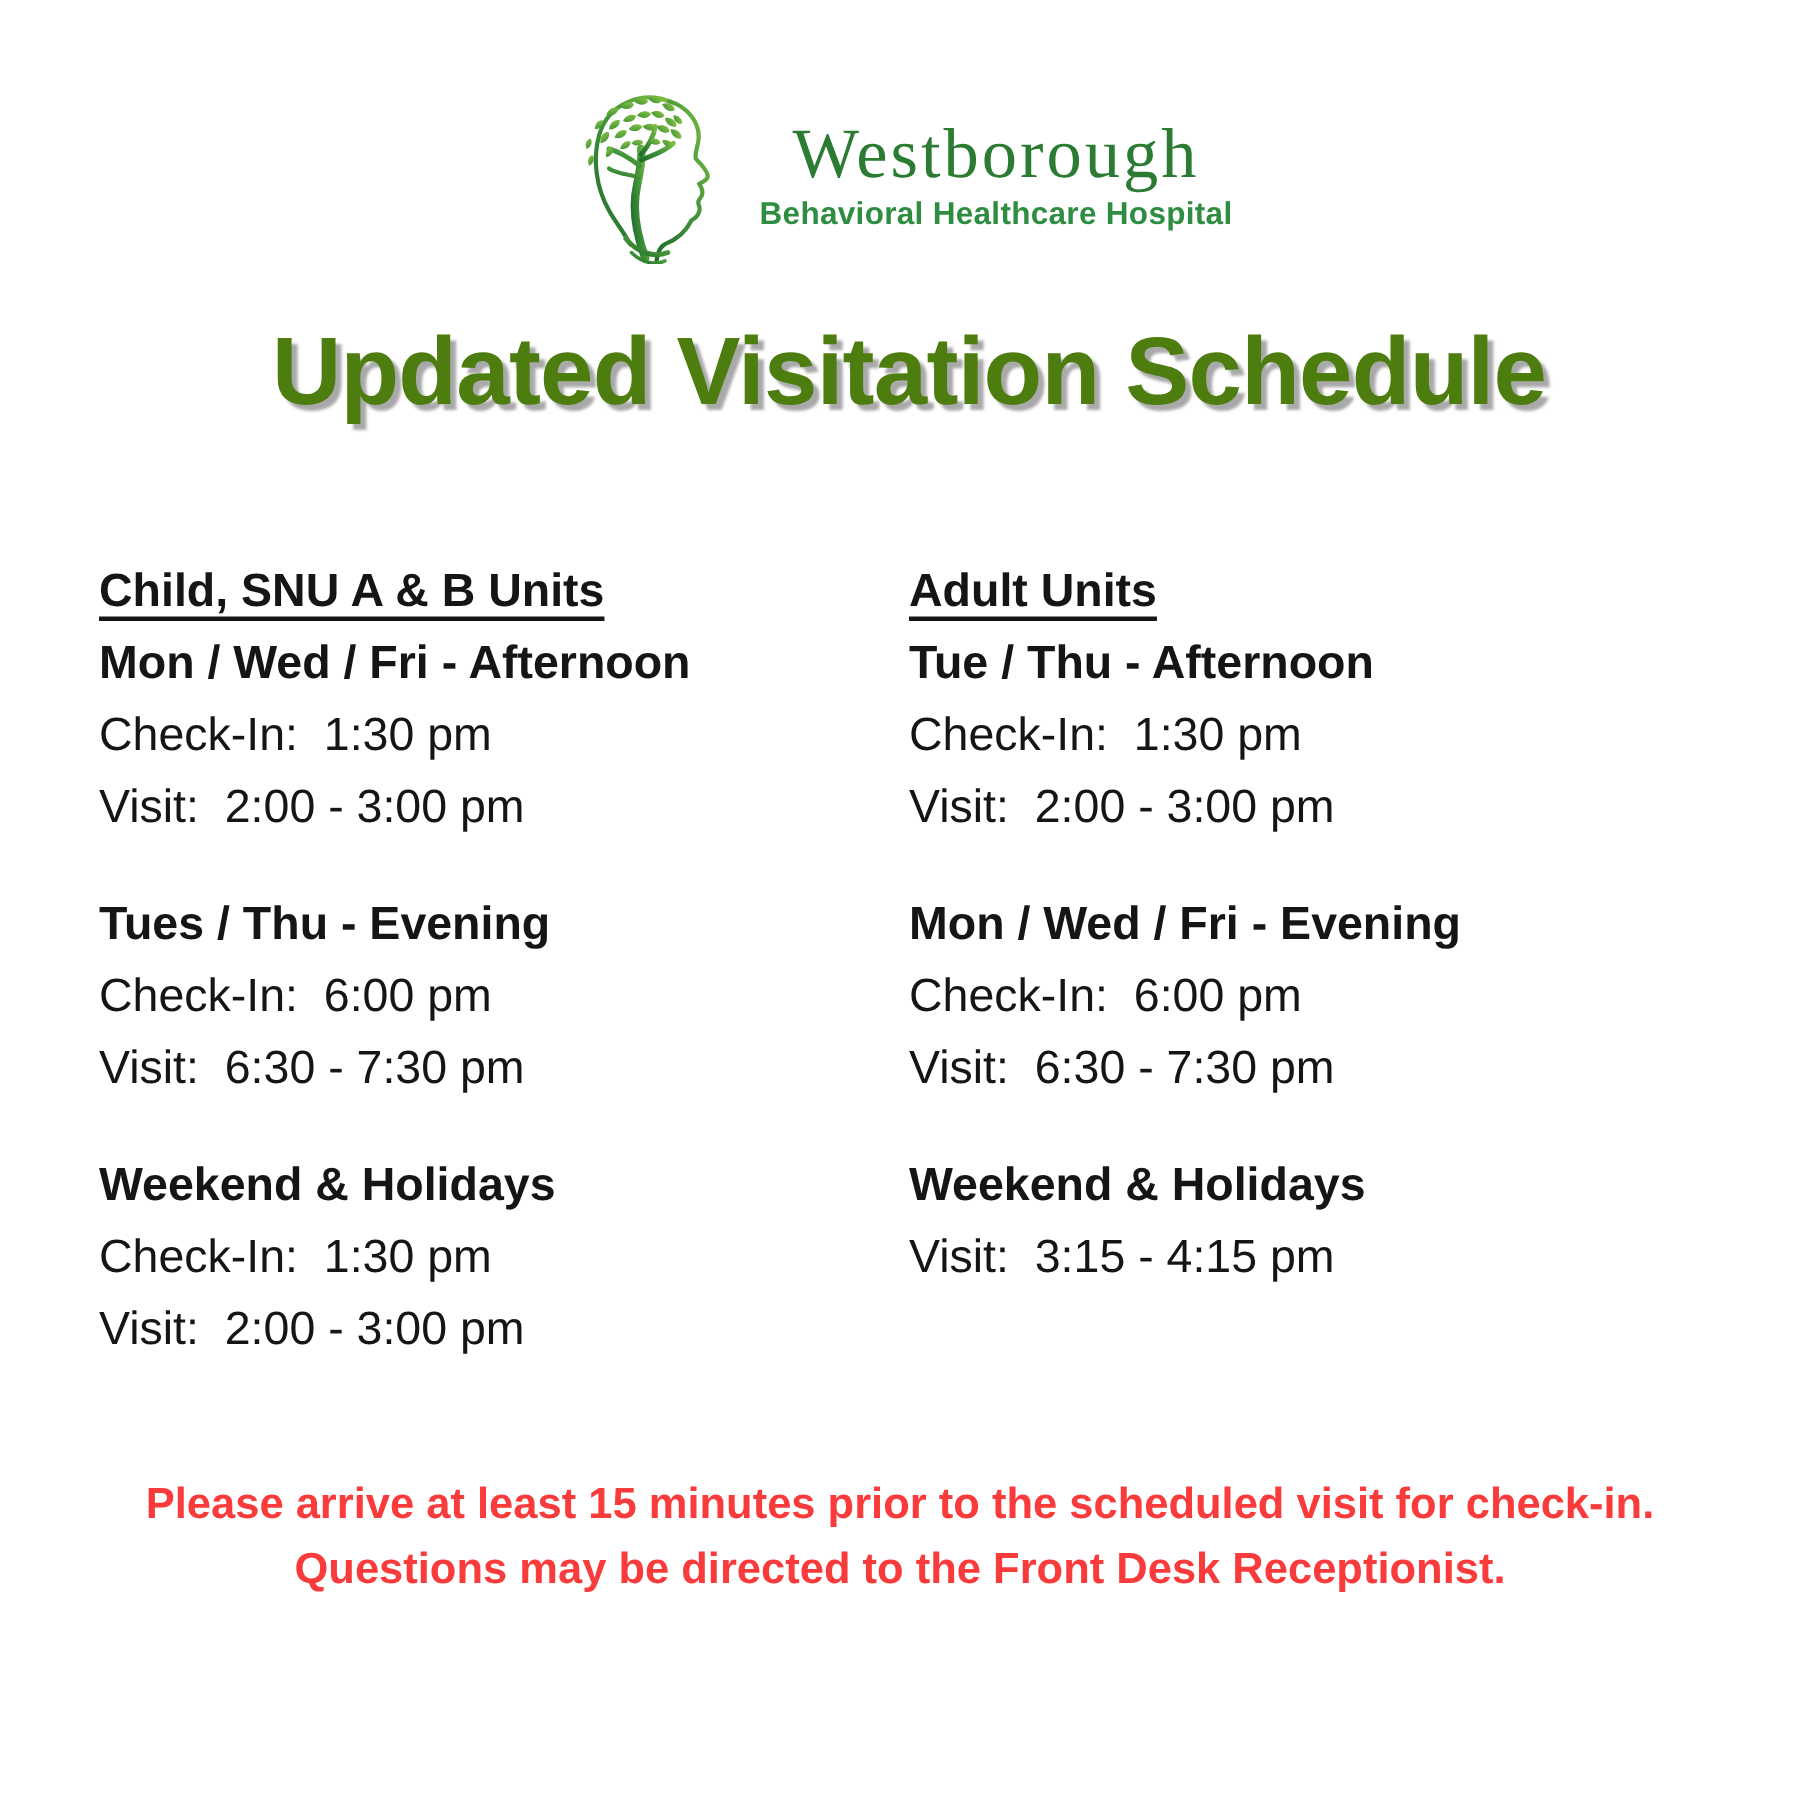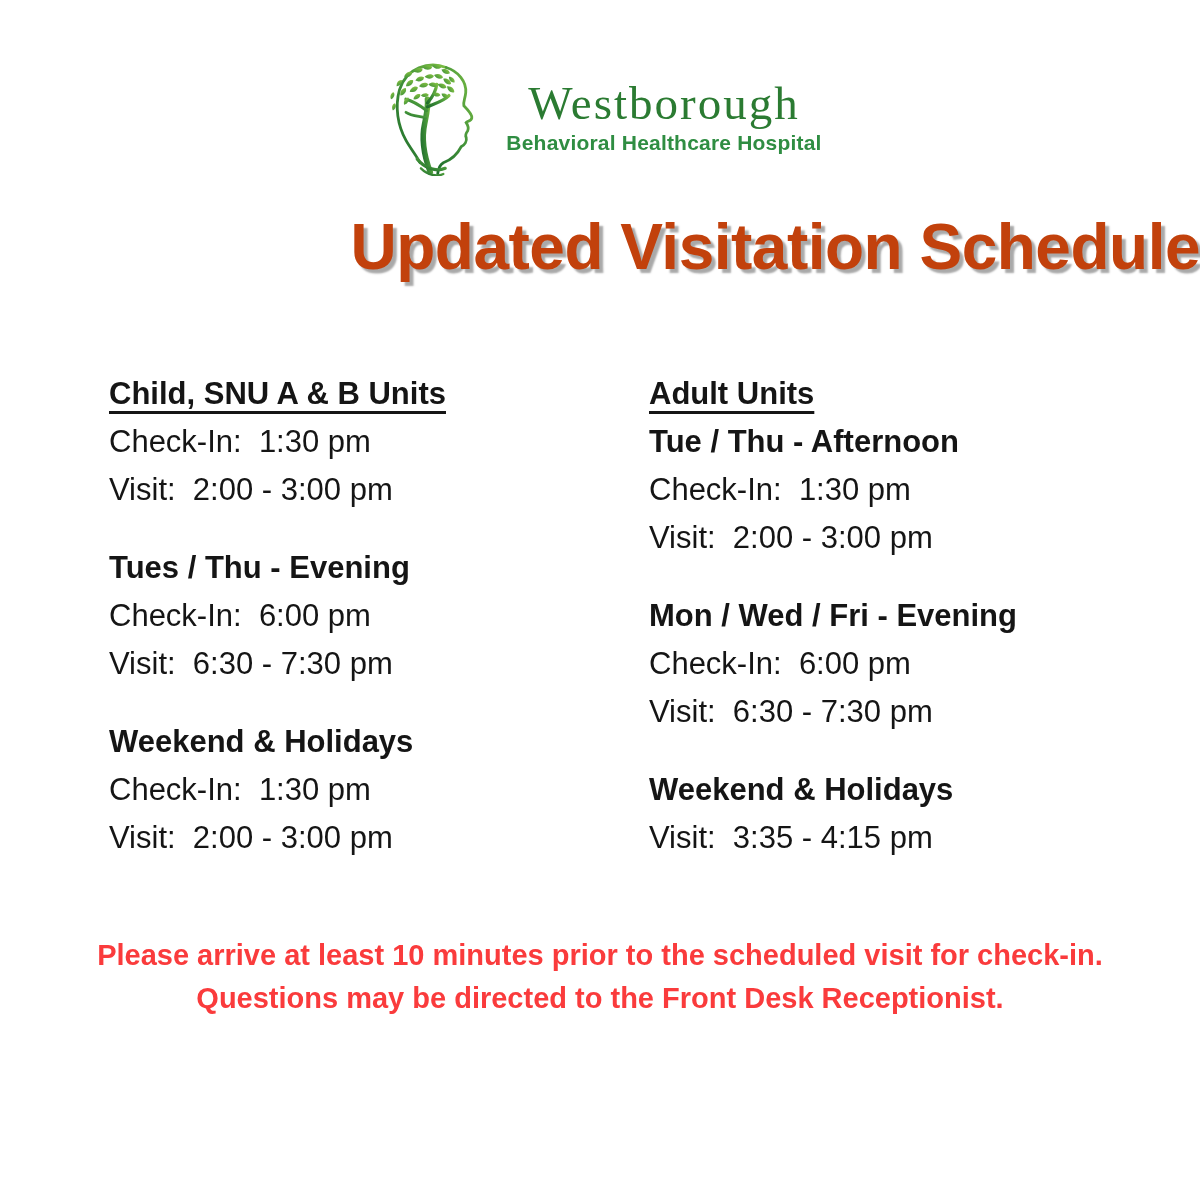--- a/index.html
+++ b/index.html
@@ -26,32 +26,32 @@
   }
   .brand-tagline {
     font-family:"Liberation Sans", sans-serif;
     font-weight:700; font-size:21px; color:#2f8d42;
     margin-top:3px; letter-spacing:0.2px;
   }
 
   
   .title {
     margin:34px 0 0 0;
-    text-align:right;
+    text-align:center;
     font-size:64px; font-weight:700; letter-spacing:-0.5px;
-    color:#c2410c;
+    color:#4d7c0f;
     text-shadow:4px 4px 2px #a9a9a9;
     padding-left:12px;
   }
 
   
   .schedule {
     display:grid;
     grid-template-columns:540px auto;
-    padding-left:109px;
+    padding-left:66px;
     margin-top:86px;
   }
   .col { }
   .line { font-size:31px; line-height:48px; }
   .col-header {
     margin:0; font-size:31px; font-weight:700; line-height:48px;
     text-decoration:underline;
     text-decoration-thickness:2.5px;
     text-underline-offset:7px;
   }
@@ -141,20 +141,21 @@
     </div>
   </header>
 
   <h1 class="title">Updated Visitation Schedule</h1>
 
   <main class="schedule">
 
     <section class="col">
       <h2 class="col-header line">Child, SNU A &amp; B Units</h2>
       <div class="block">
+        <div class="line day">Mon / Wed / Fri - Afternoon</div>
         <div class="line detail">Check-In:  1:30 pm</div>
         <div class="line detail">Visit:  2:00 - 3:00 pm</div>
       </div>
       <div class="block">
         <div class="line day">Tues / Thu - Evening</div>
         <div class="line detail">Check-In:  6:00 pm</div>
         <div class="line detail">Visit:  6:30 - 7:30 pm</div>
       </div>
       <div class="block">
         <div class="line day">Weekend &amp; Holidays</div>
@@ -170,24 +171,24 @@
         <div class="line detail">Check-In:  1:30 pm</div>
         <div class="line detail">Visit:  2:00 - 3:00 pm</div>
       </div>
       <div class="block">
         <div class="line day">Mon / Wed / Fri - Evening</div>
         <div class="line detail">Check-In:  6:00 pm</div>
         <div class="line detail">Visit:  6:30 - 7:30 pm</div>
       </div>
       <div class="block">
         <div class="line day">Weekend &amp; Holidays</div>
-        <div class="line detail">Visit:  3:35 - 4:15 pm</div>
+        <div class="line detail">Visit:  3:15 - 4:15 pm</div>
       </div>
     </section>
 
   </main>
 
   <footer class="notice">
-    <p>Please arrive at least 10 minutes prior to the scheduled visit for check-in.</p>
+    <p>Please arrive at least 15 minutes prior to the scheduled visit for check-in.</p>
     <p>Questions may be directed to the Front Desk Receptionist.</p>
   </footer>
 
 </div>
 
 </body></html>

